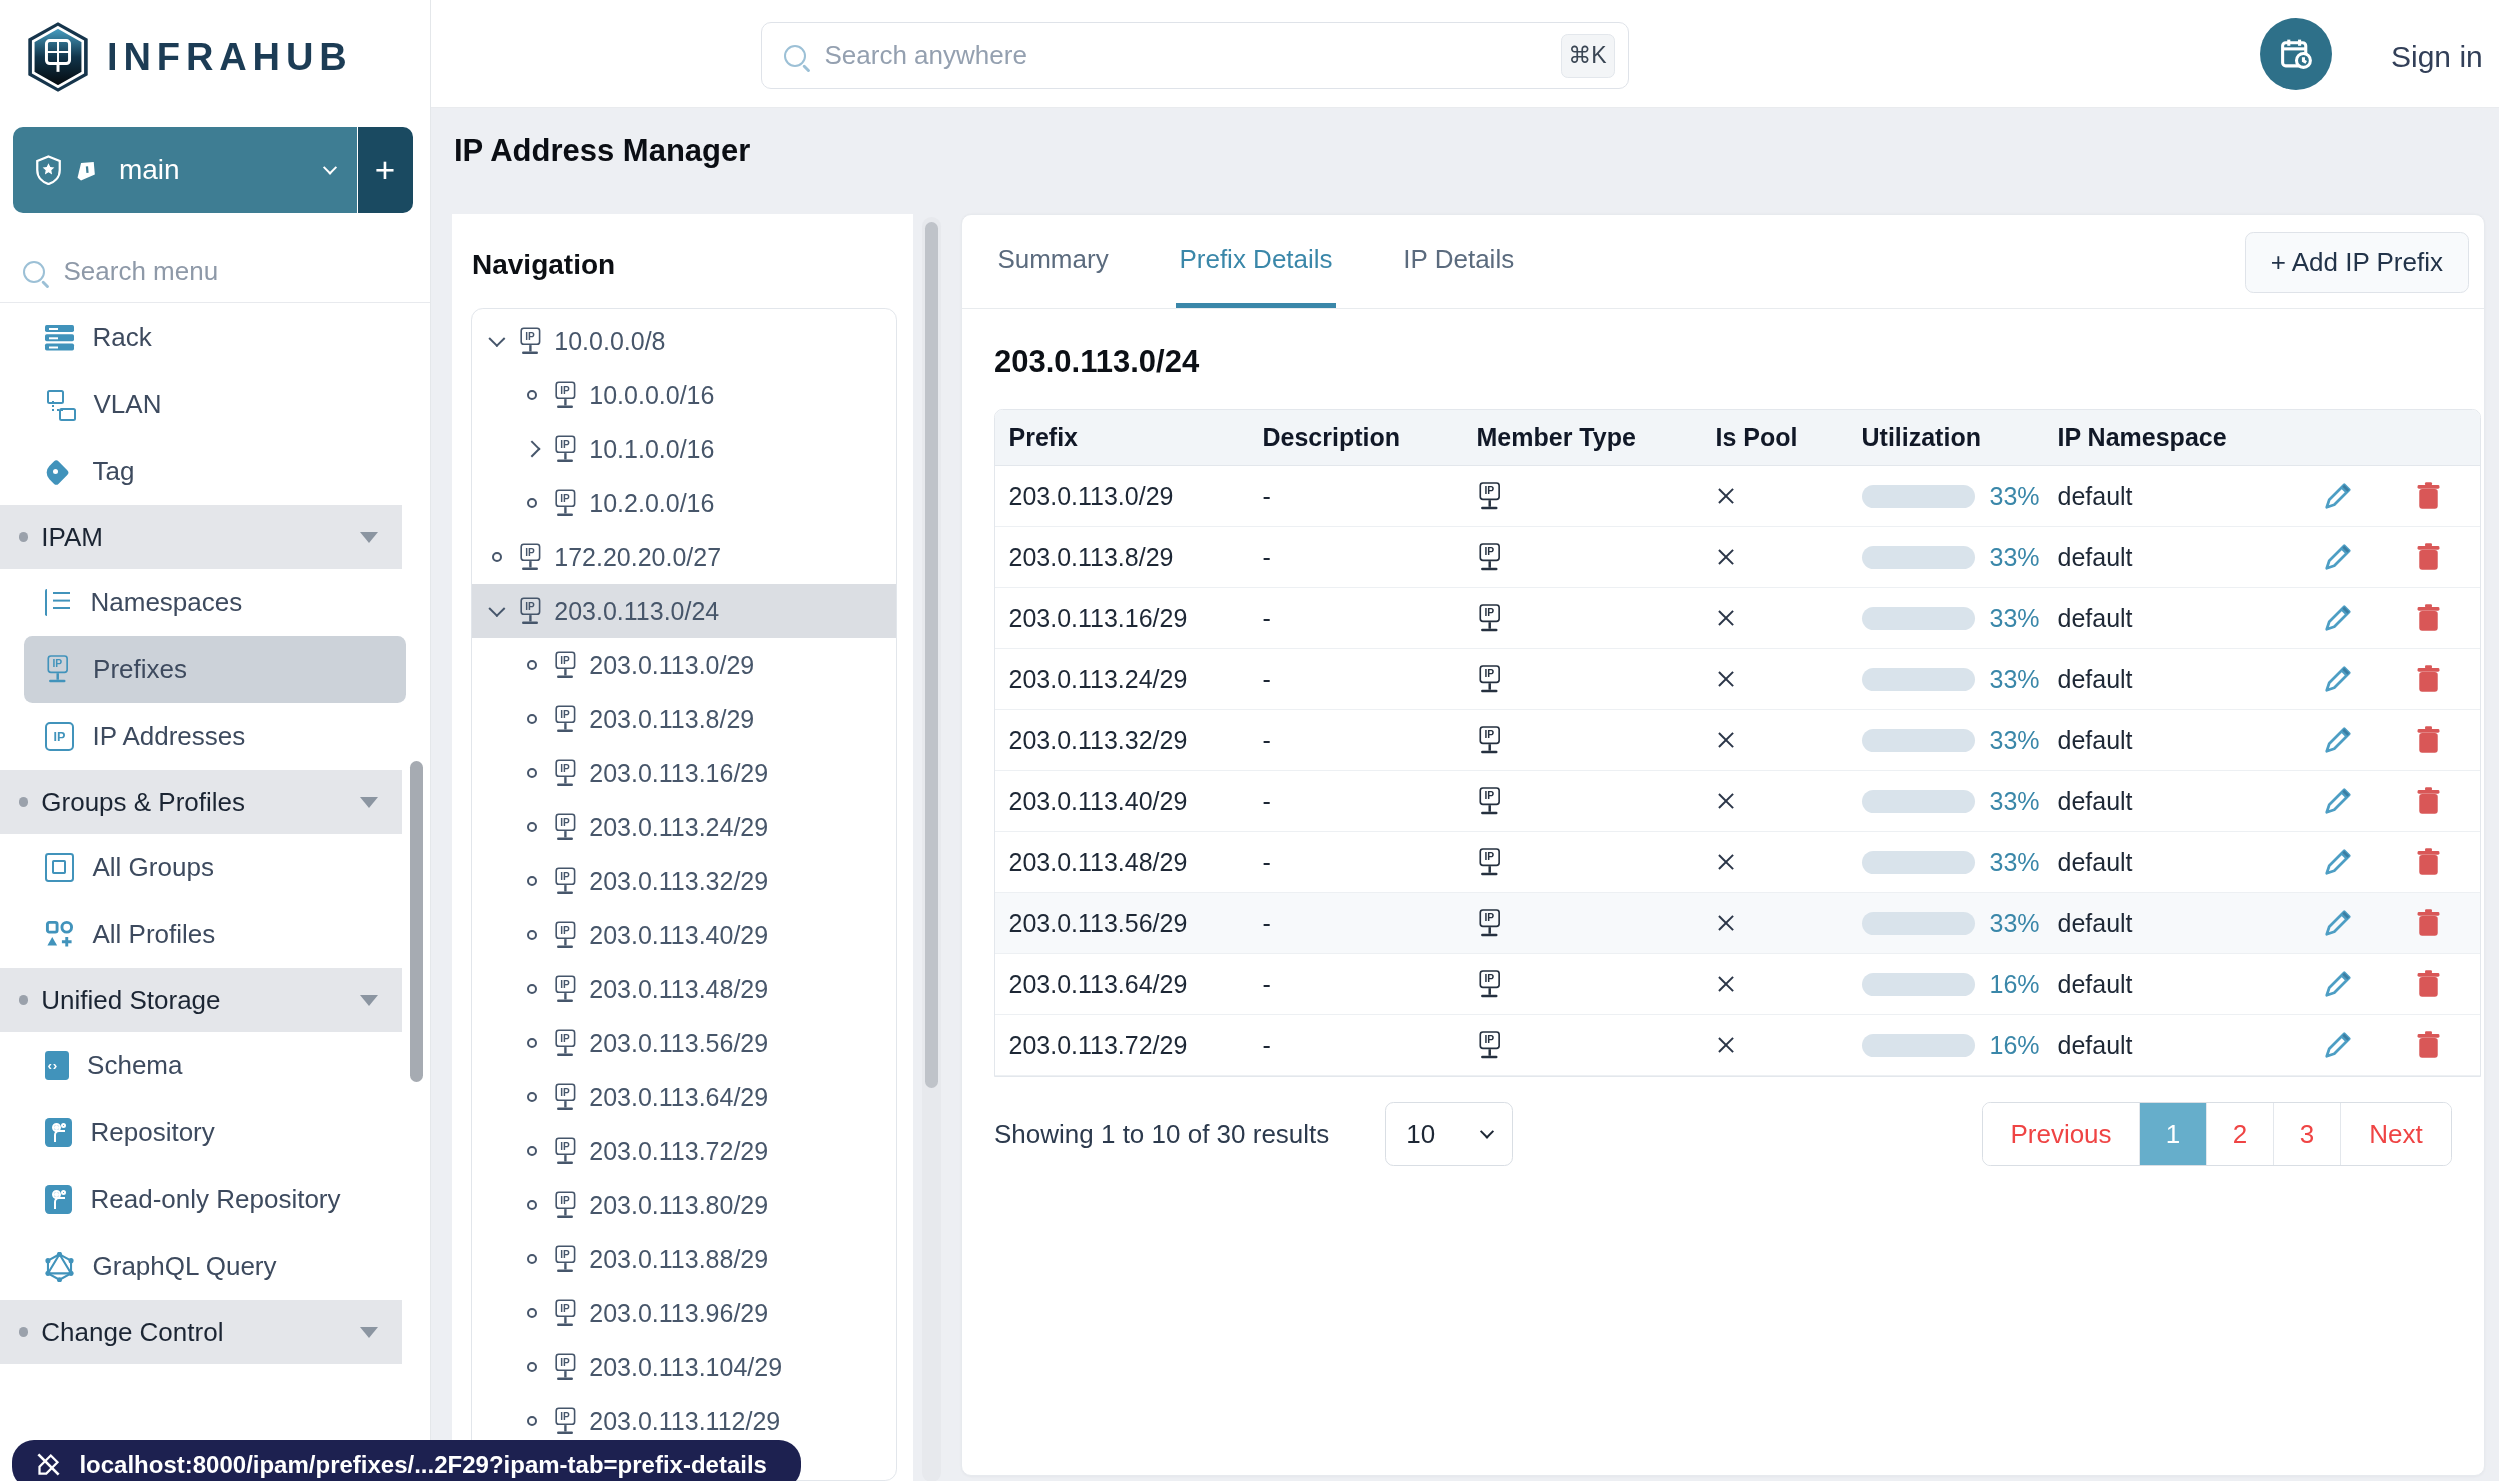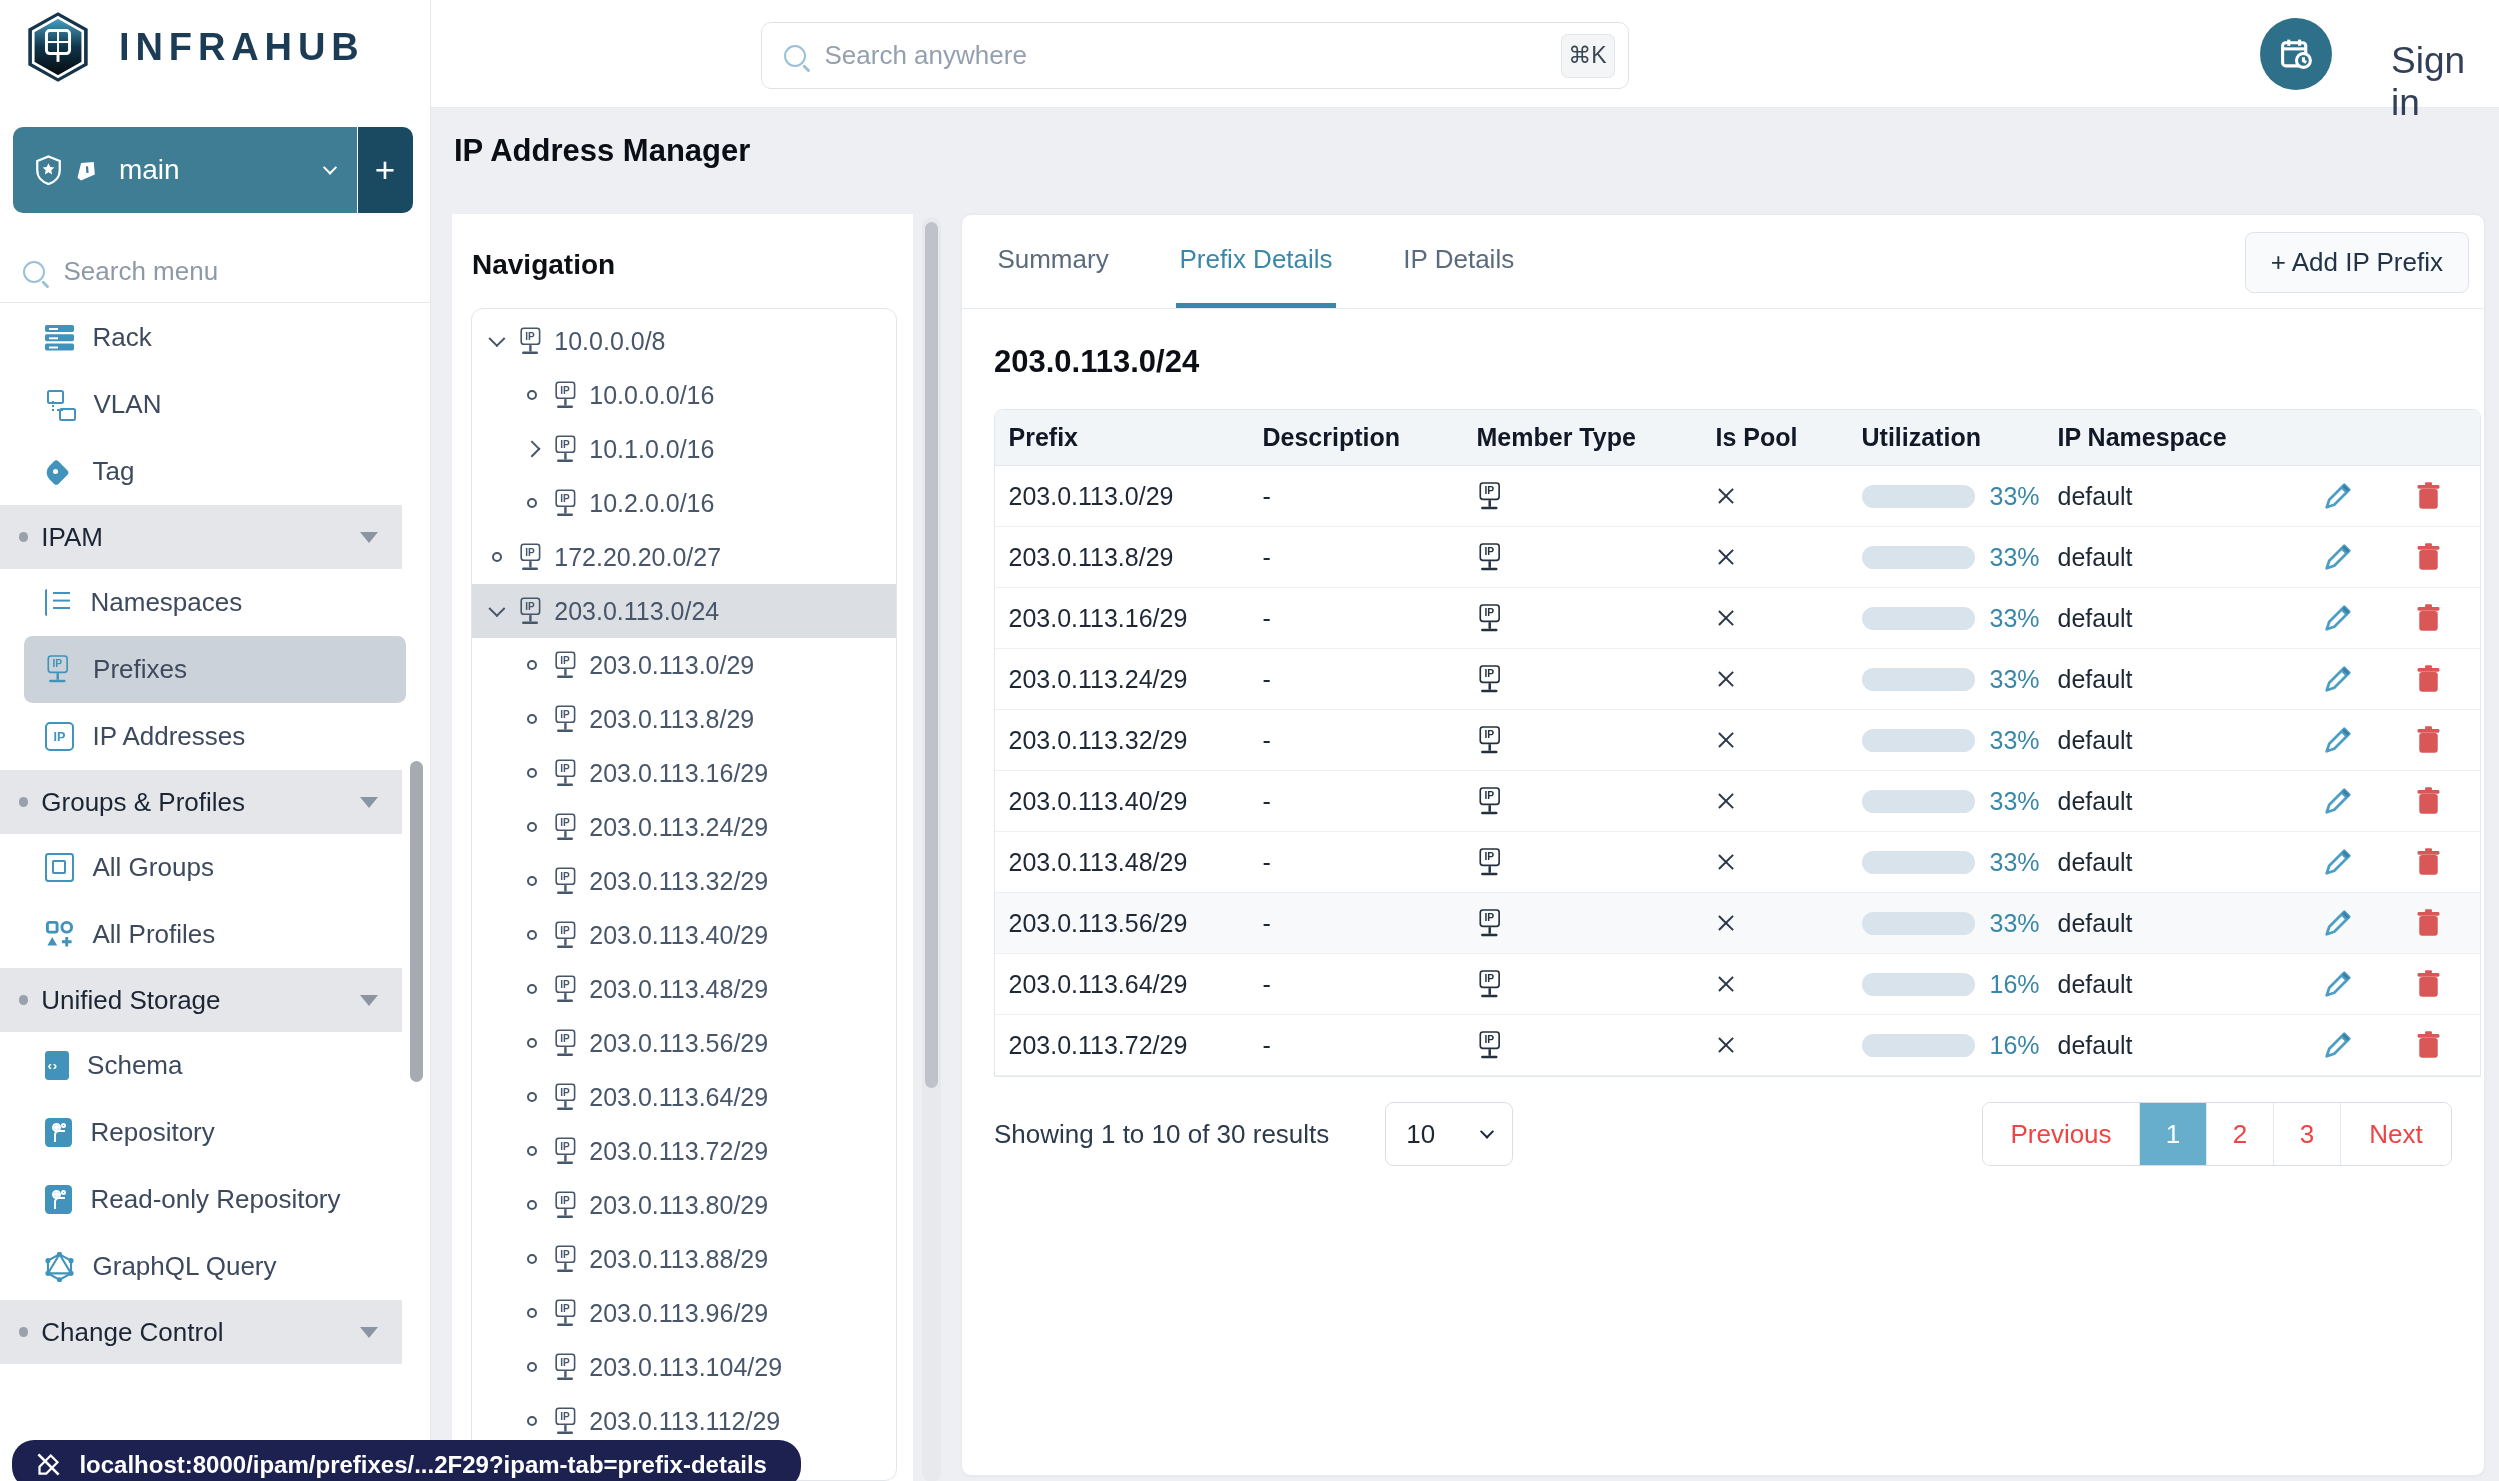--- a/index.html
+++ b/index.html
@@ -58,42 +58,42 @@
 
   .i-branch { width:27px; height:29px; background:#4193bb; border-radius:4.2px; }
   .i-branch::before { content:""; position:absolute; left:6.7px; top:5px; width:5px; height:5px; border:2.1px solid #fff; border-radius:50%; box-shadow:9.3px 0 0 0px #fff inset; }
   .i-branch::after { content:""; position:absolute; left:9.3px; top:11.8px; width:8.4px; height:10px; border-left:2.1px solid #fff; border-top:2.1px solid #fff; border-top-left-radius:5px; transform:rotate(0deg); }
   .i-branch .n2 { position:absolute; left:16px; top:5px; width:5px; height:5px; border:2.1px solid #fff; border-radius:50%; }
 
   
   .topbar { position:absolute; left:0; top:0; width:2500px; height:108px; background:#fff; border-bottom:0.8px solid #e9ebee; }
 
   .sidebar { position:absolute; left:0; top:0; width:431px; height:1482px; background:#fff; border-right:0.8px solid #e4e7ea; z-index:5; }
-  .logo-row { position:absolute; left:25px; top:10px; display:flex; align-items:center; gap:28px; }
+  .logo-row { position:absolute; left:25px; top:20px; display:flex; align-items:center; gap:16px; }
   .logo-text { font-size:38px; font-weight:800; letter-spacing:5.9px; color:#1c3c55; }
   .branch-pill { position:absolute; left:12.6px; top:127px; width:400px; height:86px; display:flex; border-radius:10px; overflow:hidden; }
   .branch-main { flex:1; background:#3e7d93; display:flex; align-items:center; gap:11.8px; padding:0 22px; }
   .branch-name { color:#fff; font-size:28px; flex:1; margin-left:6.7px; }
   .branch-add { width:56px; background:#1a4a61; color:#fff; font-size:35px; font-weight:300; display:flex; align-items:center; justify-content:center; border-left:1.7px solid #fff; }
   .menu-search { position:absolute; left:0; top:241px; width:430px; height:62px; display:flex; align-items:center; gap:18.5px; padding:0 0 0 23px; border-bottom:0.8px solid #e8eaee; }
   .menu-search .ph { font-size:26px; color:#8e99a8; }
   .menu-list { position:absolute; left:0; top:304px; width:402px; }
   .m-item { height:67px; display:flex; align-items:center; gap:18.5px; padding-left:45px; font-size:26px; color:#3d4a5e; }
   .m-item .lbl { white-space:nowrap; }
   .m-item.selected { background:#ccd2d9; border-radius:8.4px; margin:0 0 0 23.6px; width:382px; padding-left:21px; }
   .m-section { height:64px; background:#e4e6ea; display:flex; align-items:center; padding:0 23.6px 0 18.5px; gap:13.5px; font-size:26px; color:#1b2533; }
   .m-section .lbl { flex:1; }
   .side-scroll { position:absolute; left:410px; top:761px; width:12.6px; height:321px; background:#a6abb2; border-radius:6.7px; }
 
   
   .search-any { position:absolute; left:761px; top:22px; width:868px; height:67px; border:1.7px solid #dfe3e9; border-radius:10px; background:#fff; display:flex; align-items:center; padding:0 13.5px 0 22px; gap:18.5px; }
   .search-any .ph { font-size:26px; color:#94a0b0; flex:1; }
   .kbd { min-width:54px; height:44px; background:#f3f5f7; border:0.8px solid #e3e7ec; border-radius:6.7px; display:flex; align-items:center; justify-content:center; font-size:23px; color:#3a4654; }
   .cal-btn { position:absolute; left:2260px; top:17.7px; width:72px; height:72px; border-radius:50%; background:#2e7089; display:flex; align-items:center; justify-content:center; }
-  .sign-in { position:absolute; left:2391px; top:40px; font-size:37px; color:#323f58; }
+  .sign-in { position:absolute; left:2391px; top:40px; font-size:30px; color:#323f58; }
 
   .page-title { position:absolute; left:454px; top:133px; font-size:31px; font-weight:700; color:#0b0e14; }
 
   
   .nav-panel { position:absolute; left:452px; top:214px; width:461px; height:1268px; background:#fff; }
   .nav-title { position:absolute; left:20px; top:35px; font-size:28px; font-weight:700; color:#0c0f14; }
   .tree-box { position:absolute; left:19.3px; top:94px; width:426px; height:1173px; border:1.7px solid #e2e6eb; border-radius:11.8px; background:#fff; overflow:hidden; padding-top:5px; }
   .t-row { height:54px; display:flex; align-items:center; gap:12.6px; padding-left:15px; font-size:25px; color:#47566a; }
   .t-row.lvl1 { padding-left:50px; }
   .t-row.selected { background:#dbdee3; }

